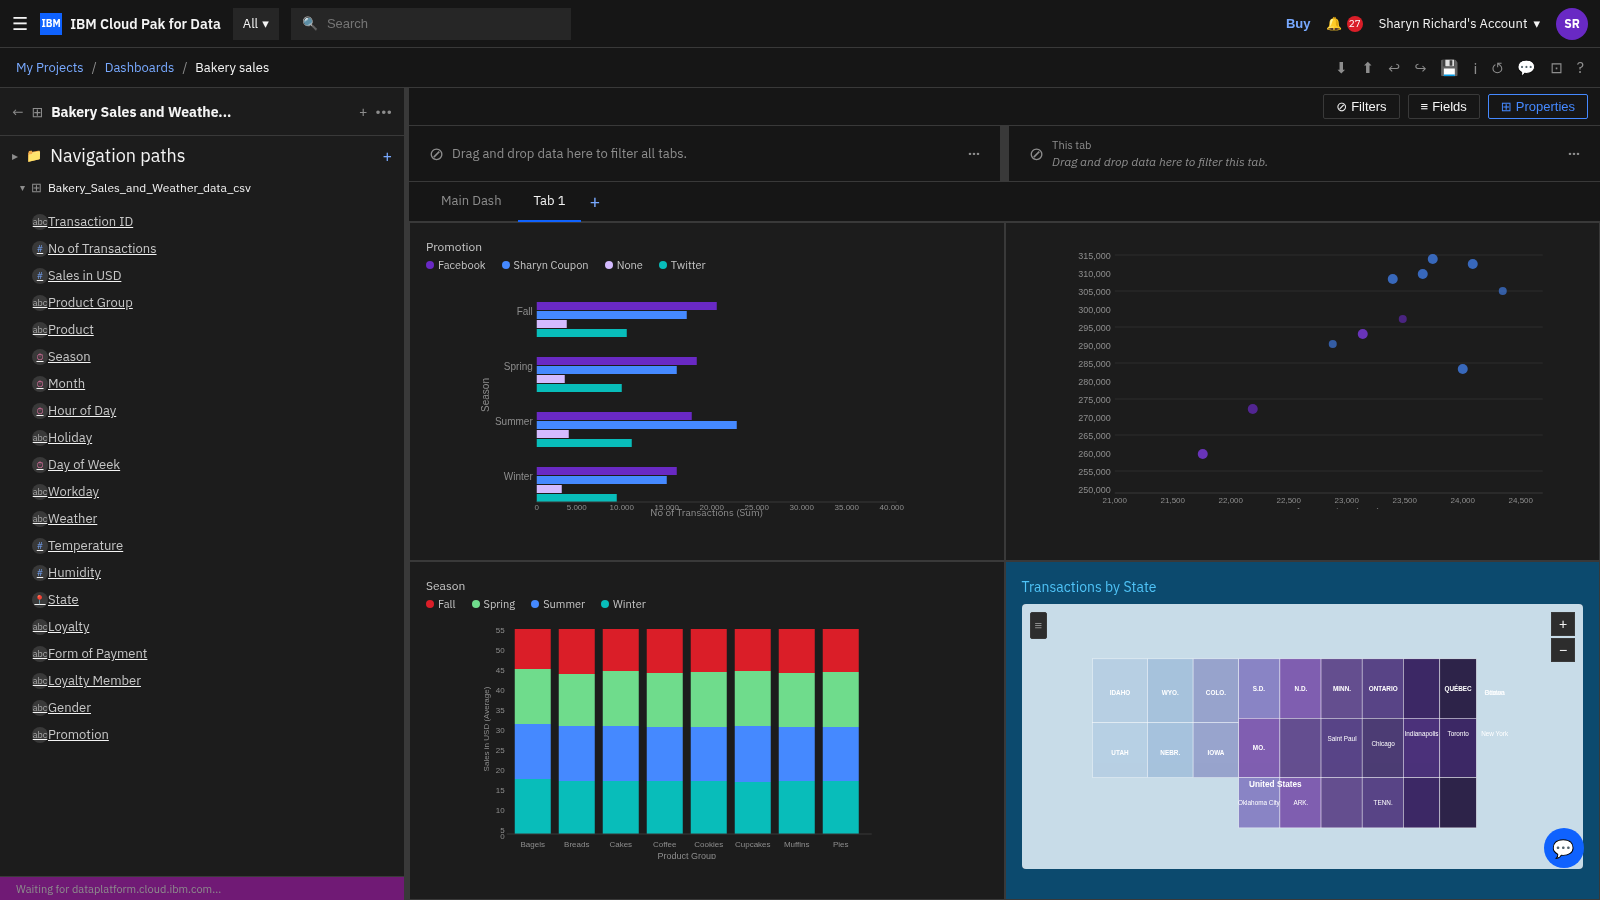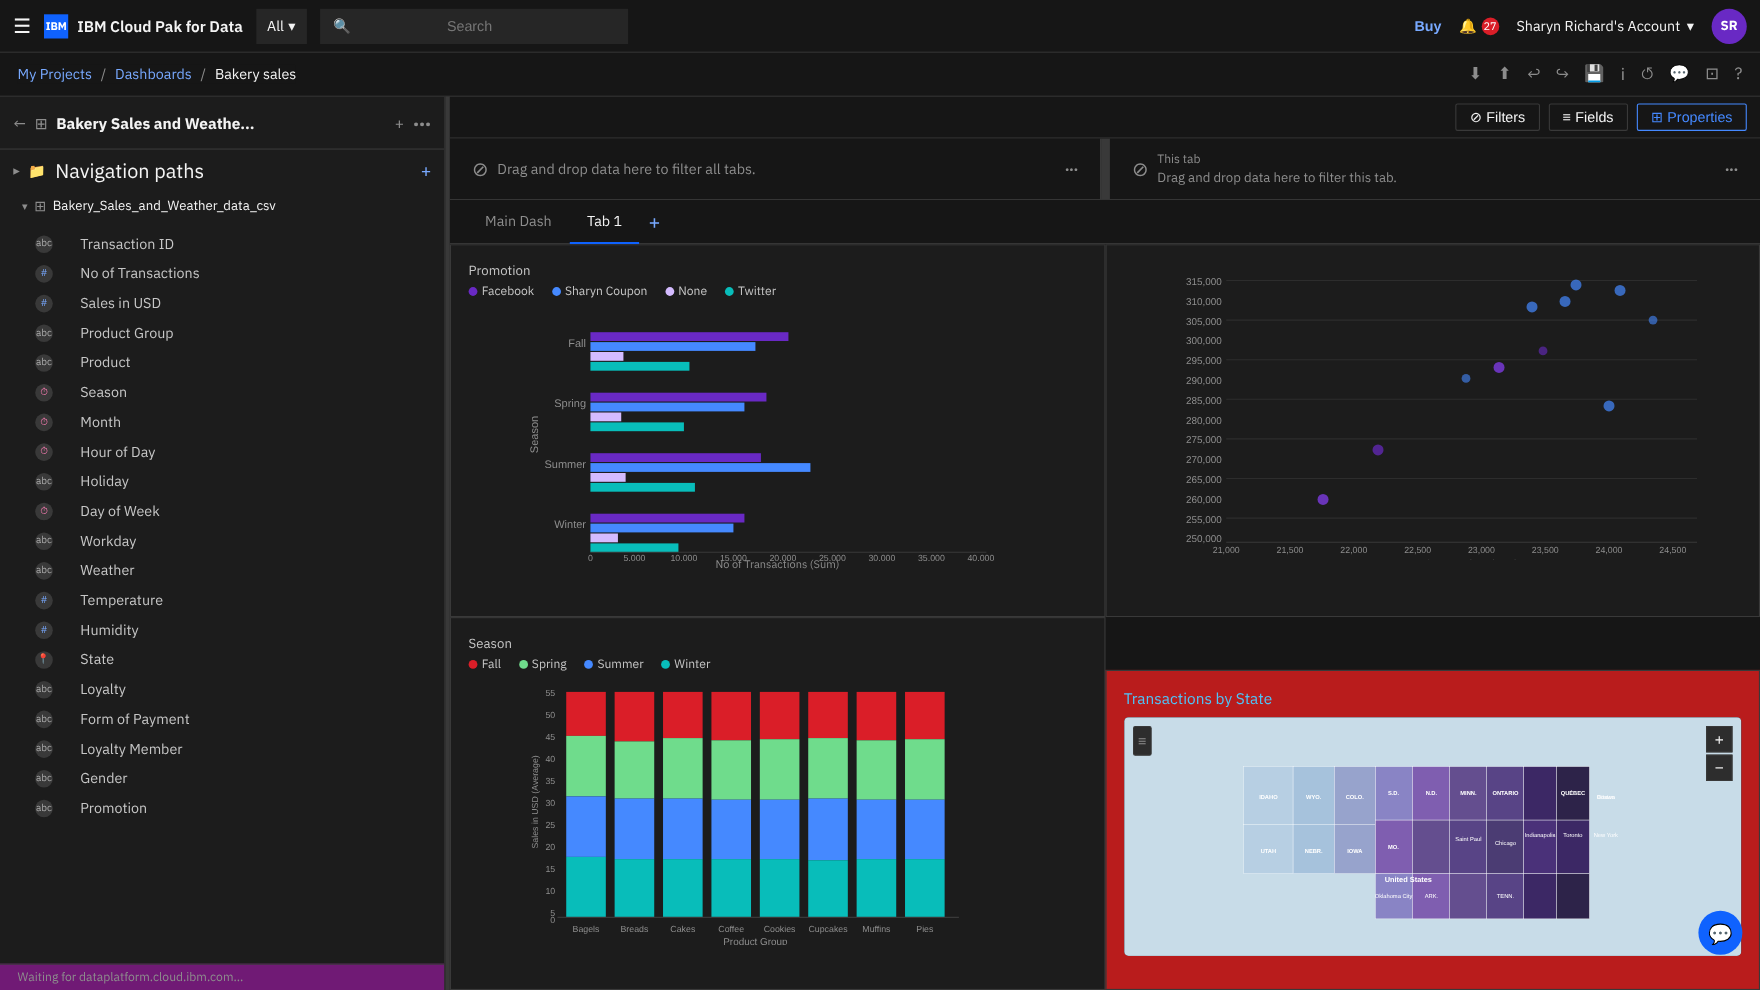--- a/index.html
+++ b/index.html
@@ -15,21 +15,21 @@
       border-bottom: 1px solid #393939;
       gap: 16px;
     }
     .top-nav-left { display: flex; align-items: center; gap: 12px; flex: 1; }
     .hamburger { color: #f4f4f4; font-size: 18px; cursor: pointer; }
     .brand { display: flex; align-items: center; gap: 8px; color: #f4f4f4; font-weight: 600; font-size: 14px; }
     .brand-logo { width: 22px; height: 22px; background: #0f62fe; display: flex; align-items: center; justify-content: center; font-size: 10px; font-weight: bold; color: white; }
     .search-bar {
       display: flex; align-items: center; background: #262626; border: none; padding: 0 12px; height: 32px; gap: 8px; width: 280px; color: #8d8d8d;
     }
-    .search-bar input { background: transparent; border: none; outline: none; color: #f4f4f4; font-size: 13px; width: 200px; text-align: center; }
+    .search-bar input { background: transparent; border: none; outline: none; color: #f4f4f4; font-size: 13px; width: 200px; }
     .top-nav-right { display: flex; align-items: center; gap: 16px; }
     .nav-btn { background: transparent; border: none; color: #f4f4f4; cursor: pointer; font-size: 13px; display: flex; align-items: center; gap: 4px; }
     .nav-btn.buy { color: #78a9ff; font-weight: 600; }
     .notif-badge { background: #da1e28; color: white; border-radius: 50%; font-size: 10px; width: 16px; height: 16px; display: flex; align-items: center; justify-content: center; }
     .user-avatar { width: 32px; height: 32px; background: #6929c4; border-radius: 50%; display: flex; align-items: center; justify-content: center; color: white; font-size: 12px; font-weight: bold; }
     .all-dropdown { display: flex; align-items: center; gap: 4px; background: #262626; padding: 0 10px; height: 32px; color: #f4f4f4; cursor: pointer; }
 
     
     .breadcrumb {
       height: 32px;
@@ -80,21 +80,21 @@
     .add-btn { color: #78a9ff; font-size: 16px; cursor: pointer; }
 
     .data-source-section { padding: 0 0 8px 0; }
     .data-source-row {
       display: flex; align-items: center; gap: 6px; padding: 4px 12px 4px 20px; cursor: pointer;
     }
     .data-source-label { font-size: 12px; color: #f4f4f4; }
 
     .field-list { overflow-y: auto; flex: 1; }
     .field-item {
-      display: flex; align-items: center; gap: 25px; padding: 5px 12px 5px 32px; cursor: pointer; border-radius: 0;
+      display: flex; align-items: center; gap: 0; padding: 5px 12px 5px 32px; cursor: pointer; border-radius: 0; text-decoration: underline;
     }
     .field-icon { width: 16px; height: 16px; display: flex; align-items: center; justify-content: center; font-size: 10px; border-radius: 50%; flex-shrink: 0; }
     .field-icon.abc { background: #393939; color: #a8a8a8; font-size: 9px; }
     .field-icon.num { background: #393939; color: #78a9ff; font-size: 9px; }
     .field-icon.loc { background: #393939; color: #42be65; font-size: 9px; }
     .field-icon.time { background: #393939; color: #ff7eb6; font-size: 9px; }
     .field-name { font-size: 13px; color: #c6c6c6; }
 
     
     .filter-toolbar {
@@ -136,21 +136,21 @@
       position: relative;
       overflow: hidden;
       padding: 16px;
     }
     .chart-legend { display: flex; gap: 16px; flex-wrap: wrap; margin-bottom: 8px; }
     .legend-item { display: flex; align-items: center; gap: 4px; font-size: 11px; color: #c6c6c6; }
     .legend-dot { width: 8px; height: 8px; border-radius: 50%; }
     .chart-label-top { font-size: 12px; color: #c6c6c6; margin-bottom: 4px; }
 
     
-    .chart4 { background: #b91c1c; margin-top: 48px; }
+    .chart4 { background: #0c4a6e; }
     .map-title { font-size: 14px; color: #4fc3f7; margin-bottom: 8px; }
     .map-container { background: #2d3748; border-radius: 4px; height: calc(100% - 40px); position: relative; overflow: hidden; }
 
     
     .status-bar {
       height: 24px;
       background: #701a75;
       border-top: 1px solid #393939;
       display: flex;
       align-items: center;
@@ -367,21 +367,21 @@
       <div class="filter-section">
         <span class="filter-icon">⊘</span>
         <span class="filter-label">Drag and drop data here to filter all tabs.</span>
         <span style="font-size:10px;color:#8d8d8d;cursor:pointer;">•••</span>
       </div>
       <div style="width:8px;background:#393939;flex-shrink:0;"></div>
       <div class="filter-section">
         <span class="filter-icon">⊘</span>
         <div style="display:flex;flex-direction:column;gap:2px;flex:1;">
           <span style="font-size:11px;color:#8d8d8d;">This tab</span>
-          <span class="filter-label" style="font-size:12px;">Drag and drop data here to filter this tab.</span>
+          <span class="filter-label" style="font-size:12px;font-style:italic;">Drag and drop data here to filter this tab.</span>
         </div>
         <span style="font-size:10px;color:#8d8d8d;cursor:pointer;">•••</span>
       </div>
     </div>
 
     <div class="tabs-bar">
       <div class="tab">
         <span>Main Dash</span>
       </div>
       <div class="tab active">

